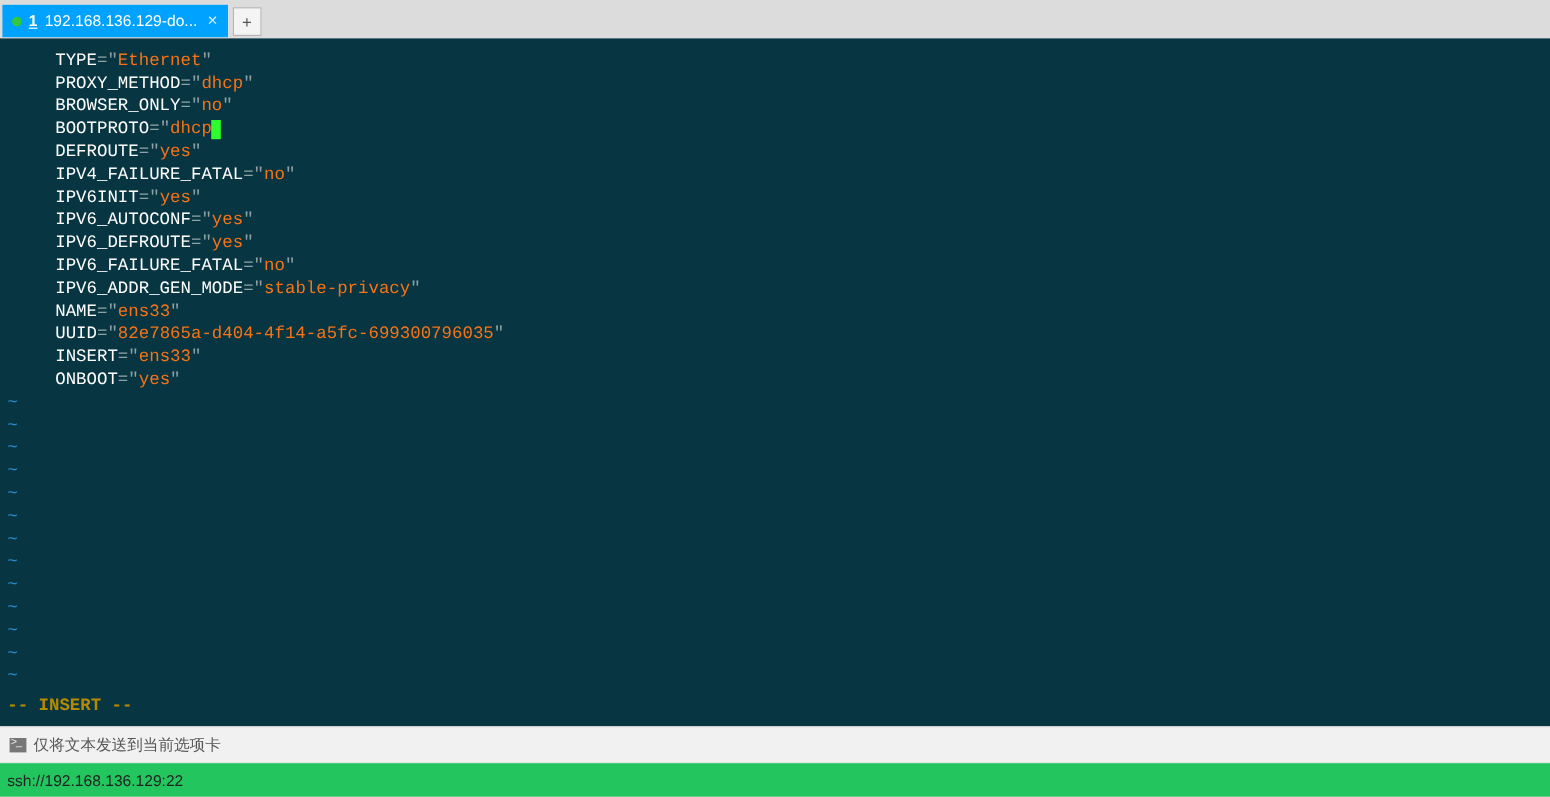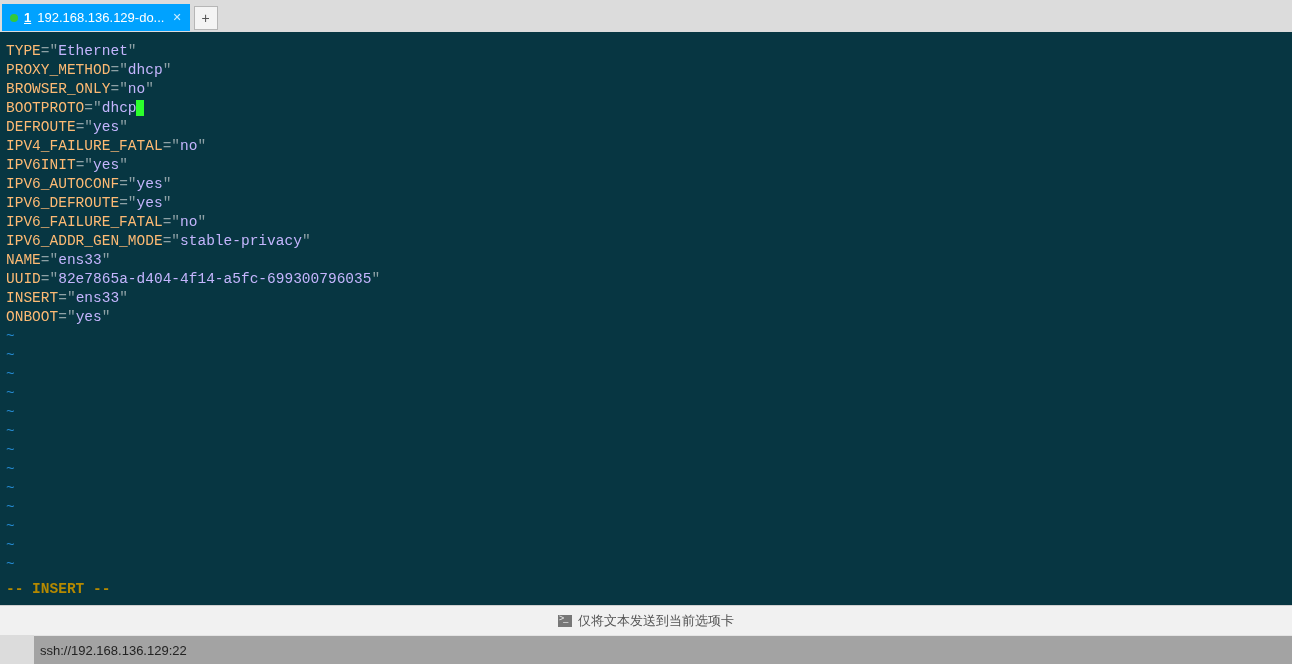--- a/index.html
+++ b/index.html
@@ -6,30 +6,30 @@
   html, body { width: 1292px; height: 664px; font-family: "Segoe UI", Tahoma, sans-serif; background: #dcdcdc; overflow: hidden; }
   .tab-strip { display: flex; align-items: center; height: 32px; background: #dcdcdc; padding: 3px 2px 0 2px; gap: 4px; }
   .tab { display: flex; align-items: center; height: 27px; background: #00a2ff; color: #ffffff; font-size: 13px; padding: 0 8px; gap: 6px; max-width: 210px; overflow: hidden; white-space: nowrap; }
   .tab .dot { width: 8px; height: 8px; border-radius: 50%; background: #34c93a; flex: none; }
   .tab .num { font-weight: bold; text-decoration: underline; }
   .tab .title { overflow: hidden; text-overflow: ellipsis; }
   .tab .close { font-size: 11px; opacity: .8; margin-left: 2px; cursor: pointer; }
   .new-tab { width: 24px; height: 24px; background: #f4f4f4; border: 1px solid #b6b6b6; display: flex; align-items: center; justify-content: center; font-size: 14px; color: #555; cursor: pointer; }
   .terminal { height: 573px; background: #073642; font-family: "Consolas", "Courier New", monospace; font-size: 14.5px; line-height: 19px; padding: 10px 6px 4px 6px; position: relative; }
   .terminal .row { color: #8ea1a6; white-space: pre; }
-  .terminal .key { color: #fdba74; }
+  .terminal .key { color: #ffffff; margin-left: 40px; }
   .terminal .eq, .terminal .quote { color: #8ea1a6; }
-  .terminal .val { color: #c4b5fd; }
+  .terminal .val { color: #f97316; }
   .terminal .tilde { color: #268bd2; }
   .terminal .cursor-block { display: inline-block; width: 8px; height: 16px; background: #2cff2c; vertical-align: text-bottom; margin-left: -1px; }
   .status-mode { position: absolute; bottom: 6px; left: 6px; color: #b58900; font-family: "Consolas","Courier New",monospace; font-size: 14.5px; font-weight: bold; }
-  .bottom-bar-1 { height: 30px; background: #f1f1f1; border-top: 1px solid #d0d0d0; display: flex; align-items: center; padding: 0 8px; gap: 6px; font-size: 13px; color: #555; justify-content: center; }
+  .bottom-bar-1 { height: 30px; background: #f1f1f1; border-top: 1px solid #d0d0d0; display: flex; align-items: center; padding: 0 8px; gap: 6px; font-size: 13px; color: #555; }
   .cmd-icon { width: 14px; height: 12px; background: #777; display: inline-block; position: relative; }
   .cmd-icon::after { content: '>_'; position: absolute; left: 1px; top: -2px; font-size: 9px; color: #f1f1f1; letter-spacing: -1px; }
-  .bottom-bar-2 { height: 29px; background: #a3a3a3; border-top: 1px solid #e4e4e4; display: flex; align-items: center; padding: 0 6px; font-size: 13px; color: #222; margin-left: 34px; }
+  .bottom-bar-2 { height: 29px; background: #22c55e; border-top: 1px solid #e4e4e4; display: flex; align-items: center; padding: 0 6px; font-size: 13px; color: #222; }
 </style>
 </head>
 <body>
 
 <div class="tab-strip">
   <div class="tab">
     <span class="dot"></span>
     <span class="num">1</span>
     <span class="title">192.168.136.129-do...</span>
     <span class="close">✕</span>

